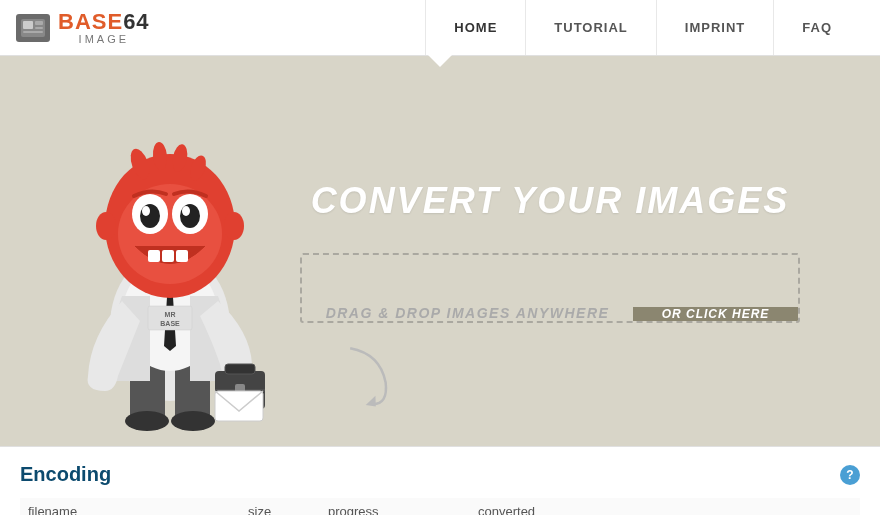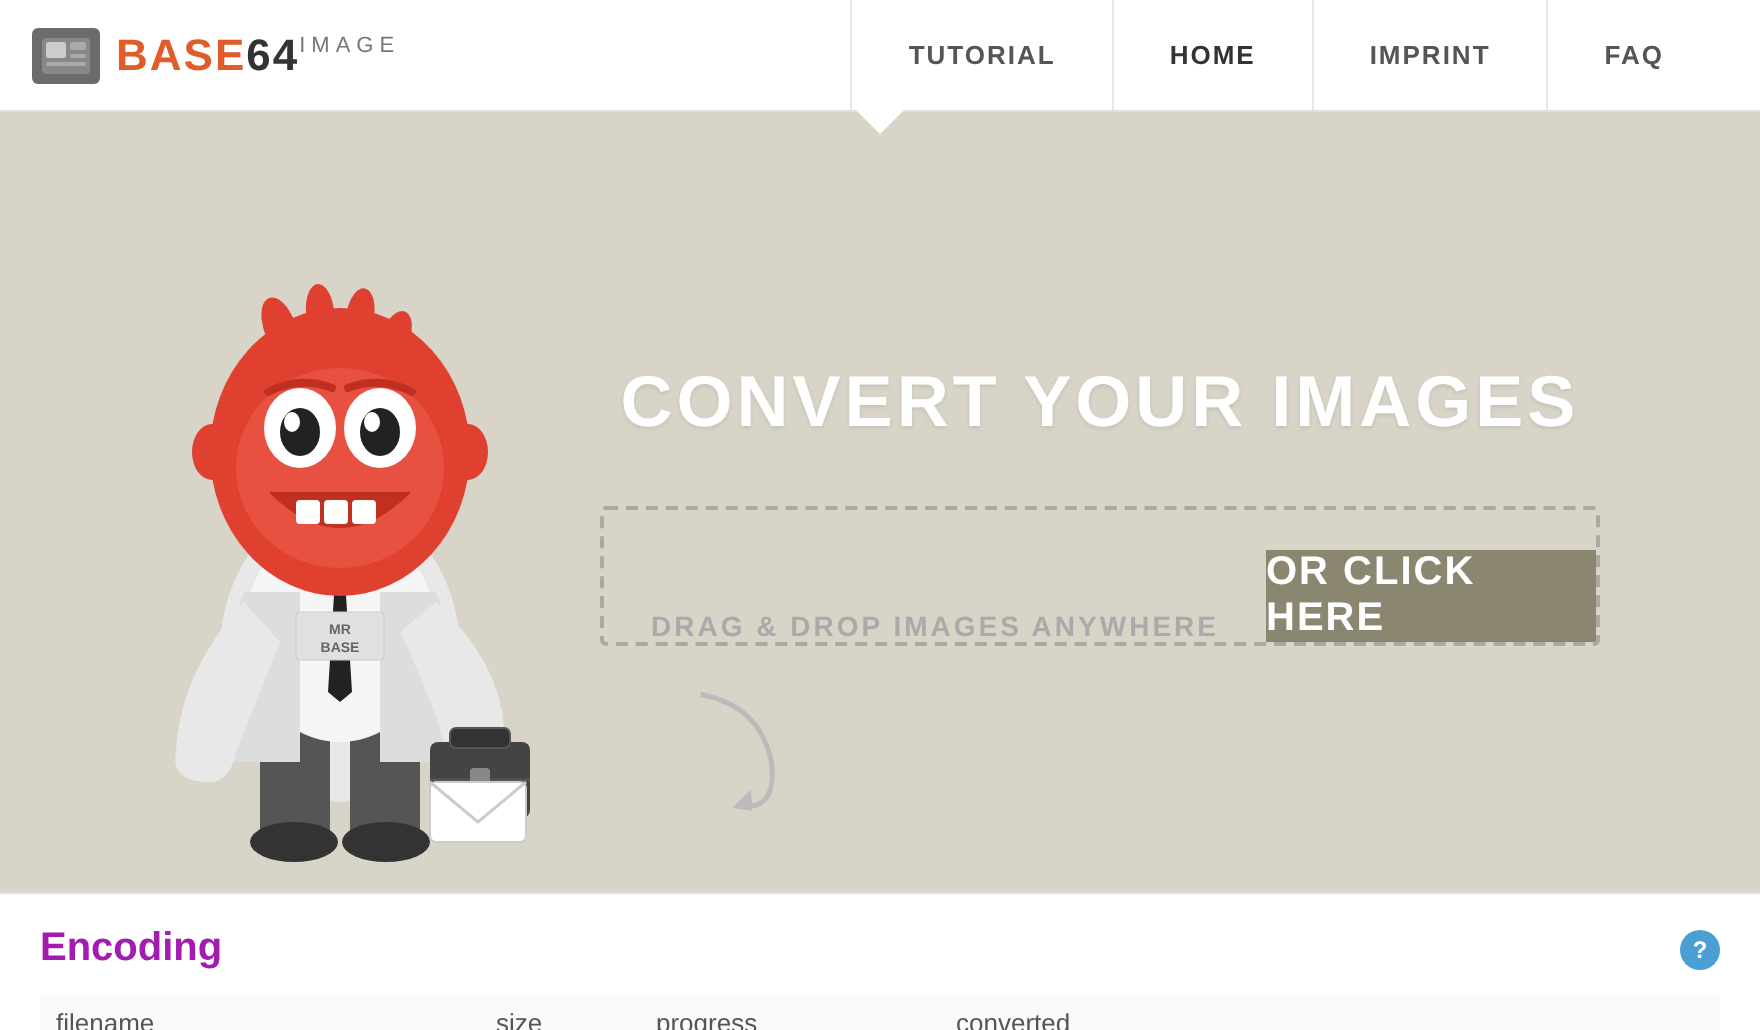--- a/index.html
+++ b/index.html
@@ -27,22 +27,23 @@
       background: #6b6b6b;
       display: flex;
       align-items: center;
       justify-content: center;
       color: #fff;
       font-size: 9px;
       border-radius: 3px;
     }
     .logo-text {
       display: flex;
-      flex-direction: row;
+      flex-direction: column;
       line-height: 1;
+      text-align: center;
     }
     .logo-main {
       font-size: 22px;
       font-weight: bold;
       color: #333;
       letter-spacing: 1px;
     }
     .logo-main span {
       color: #e63;
     }
@@ -93,20 +94,21 @@
     .mascot svg { width: 100%; height: 100%; }
 
     
     .hero-content {
       display: flex;
       flex-direction: column;
       align-items: center;
       gap: 30px;
       z-index: 2;
       margin-right: 20px;
+      font-style: italic;
     }
     .hero-title {
       text-align: center;
       color: #fff;
       font-size: 36px;
       font-weight: bold;
       letter-spacing: 2px;
       text-shadow: 0 1px 2px rgba(0,0,0,0.1);
       line-height: 1.2;
     }
@@ -133,21 +135,21 @@
       letter-spacing: 1.5px;
       background: transparent;
     }
     .click-btn {
       width: 165px;
       background: #8b8670;
       display: flex;
       align-items: center;
       justify-content: center;
       color: #fff;
-      font-size: 20px;
+      font-size: 12px;
       font-weight: bold;
       letter-spacing: 1px;
       cursor: pointer;
       transition: background 0.15s;
     }
 
     
     .arrow-hint {
       position: absolute;
       bottom: 30px;
@@ -180,21 +182,21 @@
     }
     .encoding-header {
       display: flex;
       align-items: center;
       justify-content: space-between;
       margin-bottom: 12px;
     }
     .encoding-title {
       font-size: 20px;
       font-weight: bold;
-      color: #a21caf;
+      color: #0c4a6e;
     }
     .help-icon {
       width: 20px;
       height: 20px;
       background: #4a9fd4;
       border-radius: 50%;
       display: flex;
       align-items: center;
       justify-content: center;
       color: #fff;
@@ -236,22 +238,22 @@
     </div>
     <div class="logo-text">
       <div class="logo-main">
         <span style="color:#e05c2a">BASE</span>64
       </div>
       <div class="logo-sub">IMAGE</div>
     </div>
   </div>
 
   <nav class="nav">
+    <div class="nav-item active">HOME</div>
     <div class="nav-item">TUTORIAL</div>
-    <div class="nav-item active">HOME</div>
     <div class="nav-item">IMPRINT</div>
     <div class="nav-item">FAQ</div>
   </nav>
 
   <div class="header-triangle"></div>
 </header>
 
 <section class="hero">
 
   <div class="mascot">

